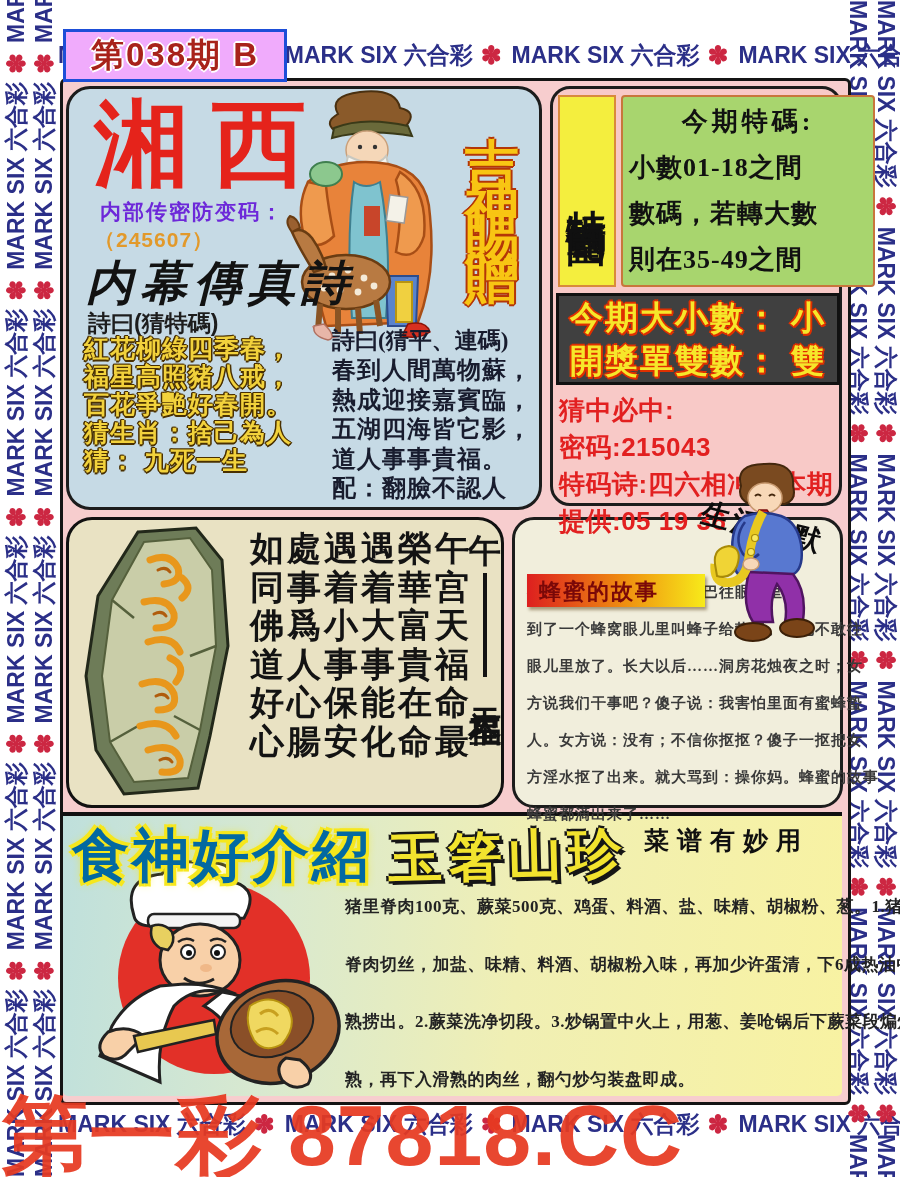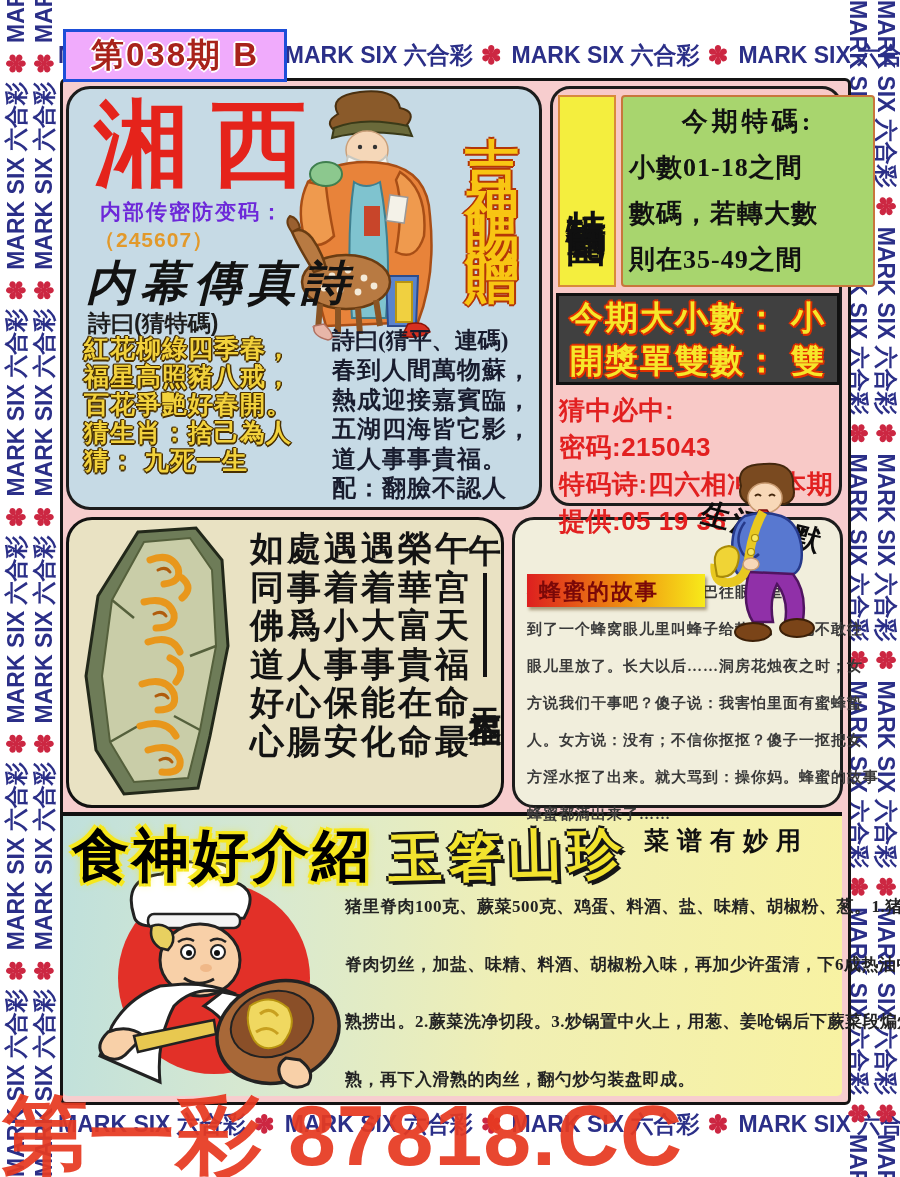--- a/index.html
+++ b/index.html
@@ -89,21 +89,21 @@
     font-size:29px;font-weight:900;color:#0c0c0c;transform:rotate(14deg) skewX(-4deg);letter-spacing:2px;}
   .story{position:absolute;left:527px;top:574px;width:304px;z-index:3;}
   .story .line{font-family:"Liberation Serif",serif;font-size:15px;font-weight:700;color:#3a3a3a;
     line-height:37px;letter-spacing:1px;white-space:nowrap;}
   .sax-art{position:absolute;left:693px;top:460px;z-index:6;}
 
   
   .panel-food{left:63px;top:812px;width:779px;height:284px;border-top:4px solid #111;
     background:linear-gradient(95deg,#bfe0dc 0%,#d9e9cf 28%,#f0efb4 58%,#f8f2a2 100%);
     border-radius:0 0 5px 5px;z-index:1;}
-  .food-title{position:absolute;left:72px;top:818px;font-size:57px;font-weight:900;color:#000000;
+  .food-title{position:absolute;left:72px;top:818px;font-size:57px;font-weight:900;color:#0369a1;
     letter-spacing:3px;z-index:3;
     text-shadow:3px 3px 0 #f6e71c,-3px -3px 0 #f6e71c,3px -3px 0 #f6e71c,-3px 3px 0 #f6e71c,0 0 10px #f6e71c;}
   .dish-name{position:absolute;left:388px;top:820px;font-size:54px;font-weight:900;color:#f2e32e;
     letter-spacing:6px;z-index:3;transform:rotate(-1.5deg);
     text-shadow:2.5px 0 0 #161616,-2.5px 0 0 #161616,0 2.5px 0 #161616,0 -2.5px 0 #161616,4px 4px 0 #161616;}
   .tagline{position:absolute;left:644px;top:824px;font-family:"Liberation Serif",serif;
     font-size:25px;font-weight:900;color:#101010;letter-spacing:8px;z-index:3;}
   .chef-art{position:absolute;left:64px;top:856px;z-index:2;}
   .recipe{position:absolute;left:345px;top:878px;width:498px;z-index:3;}
   .recipe .line{font-family:"Liberation Serif",serif;font-size:17px;font-weight:700;color:#232323;

